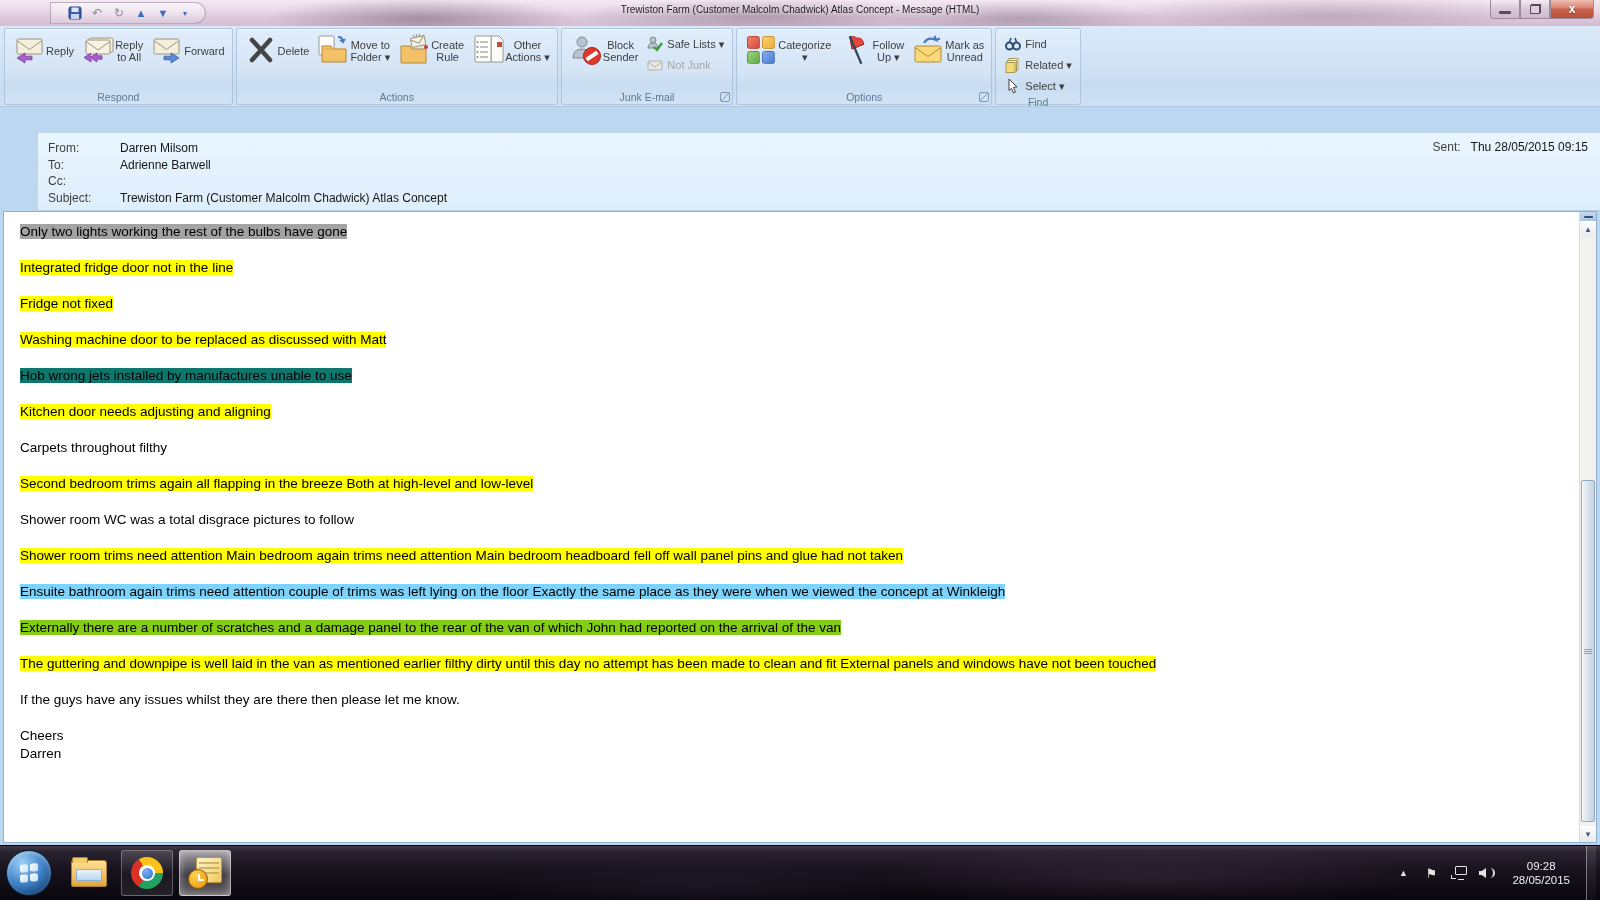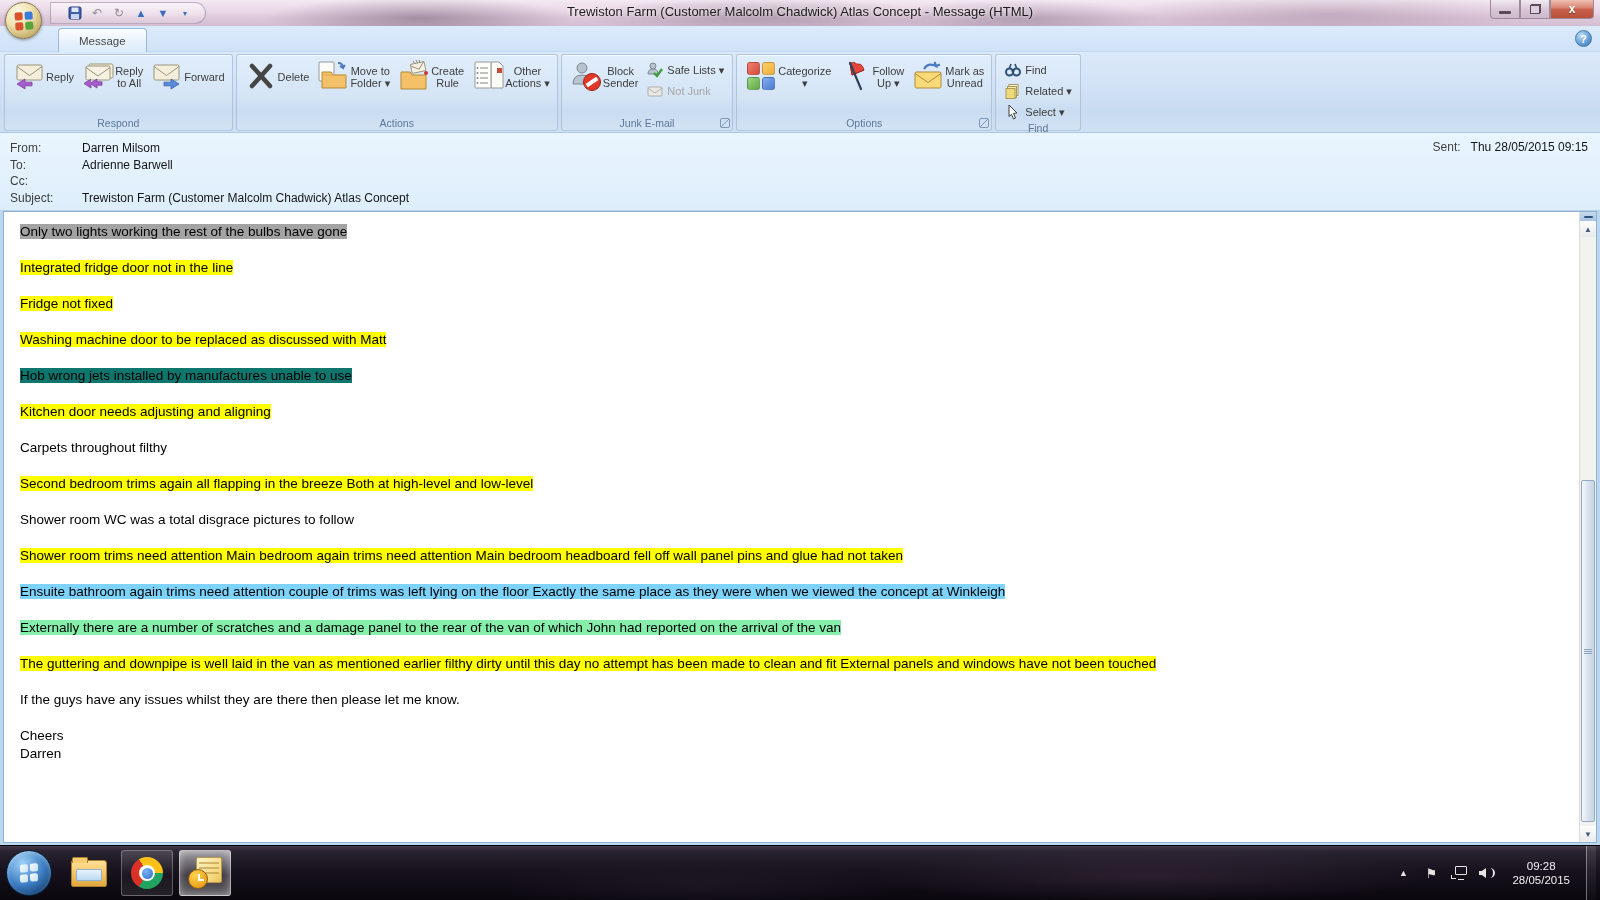--- a/index.html
+++ b/index.html
@@ -16,21 +16,21 @@
   }
   .titlebar::before { content:""; position:absolute; inset:0;
     background:
       radial-gradient(ellipse 220px 30px at 420px 18px, rgba(60,40,60,.35), transparent 70%),
       radial-gradient(ellipse 260px 26px at 760px 16px, rgba(70,50,70,.30), transparent 70%),
       radial-gradient(ellipse 200px 26px at 1020px 18px, rgba(60,45,65,.25), transparent 70%),
       radial-gradient(ellipse 300px 30px at 1330px 14px, rgba(120,90,115,.30), transparent 70%);
   }
   .title-text {
     position:absolute; top:4px; left:0; right:0; text-align:center;
-    font-size:13px; color:#1c1c1c; text-shadow:0 0 4px rgba(255,255,255,.9);
+    font-size:10px; color:#1c1c1c; text-shadow:0 0 4px rgba(255,255,255,.9);
   }
   .qat { position:absolute; top:2px; left:50px; display:flex; align-items:center; gap:2px; height:22px;
     background:linear-gradient(180deg,rgba(255,255,255,.55),rgba(255,255,255,.15));
     border:1px solid rgba(120,100,130,.45); border-radius:0 11px 11px 0; padding:0 10px 0 14px; z-index:5; }
   .qat-btn { width:20px; height:18px; display:flex; align-items:center; justify-content:center; font-size:12px; border-radius:3px; cursor:default; }
   .qat-undo,.qat-redo { color:#8d8d96; }
   .qat-arrow { color:#3a6fc0; font-size:11px; }
   .qat-chevron { color:#3a6fc0; font-size:8px; }
   .win-controls { position:absolute; top:0; right:6px; display:flex; z-index:6; }
   .win-btn { width:30px; height:19px; border:1px solid #9a8a9a; border-top:none; display:flex; align-items:center; justify-content:center;
@@ -88,21 +88,21 @@
   
   .msgheaders { position:relative; height:78px; background:linear-gradient(180deg,#eaf5fe 0%,#ddeefb 100%);
     padding:7px 10px 0 10px; font-size:12px; border-bottom:1px solid #b7d1e8; }
   .hrow { display:flex; line-height:16.5px; }
   .hlabel { width:72px; color:#3f3f3f; }
   .hvalue { color:#151515; }
   .sent { position:absolute; top:7px; right:12px; }
   .sent .hlabel { width:auto; margin-right:10px; display:inline; }
 
   
-  .bodyframe { position:absolute; top:133px; left:0; right:0; bottom:0; }
+  .bodyframe { position:absolute; top:133px; left:0; right:0; bottom:0;padding-left:38px; }
   .bodywrap { position:absolute; top:78px; left:3px; right:3px; bottom:2px; background:#fff; border:1px solid #8fb0d1; display:flex; }
   .message-body { flex:1; padding:11px 20px 0 16px; font-size:13.5px; color:#000; overflow:hidden; }
   .message-body p { margin:0 0 19px 0; line-height:17px; }
   .message-body p.tight { margin-bottom:1px; }
   .hl { background:#ffff00; }
 
   
   .vscroll { width:17px; display:flex; flex-direction:column; background:#f2f2ef; border-left:1px solid #dcdcd7; }
   .vs-split { height:9px; background:linear-gradient(180deg,#c6daee,#a8c4e2); display:flex; align-items:center; justify-content:center; }
   .vs-split i { width:9px; height:2px; background:#33527a; border-radius:1px; }
@@ -190,32 +190,20 @@
           </div>
         <div class="win-btn">
             <span class="restore-glyph"></span>
           </div>
         <div class="win-btn close">
             <span class="close-glyph">x</span>
           </div>
       </div>
     </div>
 
-    <div class="tabrow">
-      <div class="office-orb">
-        <div class="orb-logo">
-            <span class="s1"></span>
-            <span class="s2"></span>
-            <span class="s3"></span>
-            <span class="s4"></span>
-          </div>
-      </div>
-      <div class="tab">Message</div>
-      <div class="help-btn">?</div>
-    </div>
 
     <div class="ribbon">
 
       <div class="rgroup">
         <div class="rgroup-content">
           <div class="rbtn-large">
             <span class="ricon32">
               <svg width="32" height="30" viewBox="0 0 32 30">
                   <rect x="4" y="4" width="25" height="15" rx="1.5" fill="#f4efdc" stroke="#9c9478"></rect>
                   <path d="M4 5.5l12.5 9L29 5.5" fill="none" stroke="#9c9478"></path>
@@ -470,21 +458,21 @@
             <p><span class="hl" style="background: rgb(255, 255, 0);">Integrated fridge door not in the line</span></p>
             <p><span class="hl" style="background: rgb(255, 255, 0);">Fridge not fixed</span></p>
             <p><span class="hl" style="background: rgb(255, 255, 0);">Washing machine door to be replaced as discussed with Matt</span></p>
             <p><span class="hl" style="background: #0f766e;">Hob wrong jets installed by manufactures unable to use</span></p>
             <p><span class="hl" style="background: rgb(255, 255, 0);">Kitchen door needs adjusting and aligning</span></p>
             <p><span>Carpets throughout filthy</span></p>
             <p><span class="hl" style="background: rgb(255, 255, 0);">Second bedroom trims again all flapping in the breeze Both at high-level and low-level</span></p>
             <p><span>Shower room WC was a total disgrace pictures to follow</span></p>
             <p><span class="hl" style="background: rgb(255, 255, 0);">Shower room trims need attention Main bedroom again trims need attention Main bedroom headboard fell off wall panel pins and glue had not taken</span></p>
             <p><span class="hl" style="background: #7dd3fc;">Ensuite bathroom again trims need attention couple of trims was left lying on the floor Exactly the same place as they were when we viewed the concept at Winkleigh</span></p>
-            <p><span class="hl" style="background: #86efac;">Externally there are a number of scratches and a damage panel to the rear of the van of which John had reported on the arrival of the van</span></p>
+            <p><span class="hl" style="background: #84cc16;">Externally there are a number of scratches and a damage panel to the rear of the van of which John had reported on the arrival of the van</span></p>
             <p><span class="hl" style="background: rgb(255, 255, 0);">The guttering and downpipe is well laid in the van as mentioned earlier filthy dirty until this day no attempt has been made to clean and fit External panels and windows have not been touched</span></p>
             <p><span>If the guys have any issues whilst they are there then please let me know.</span></p>
             <p class="tight"><span>Cheers</span></p>
             <p><span>Darren</span></p>
           </div>
         <div class="vscroll">
           <div class="vs-split">
               <i></i>
             </div>
           <div class="vs-btn">▲</div>

